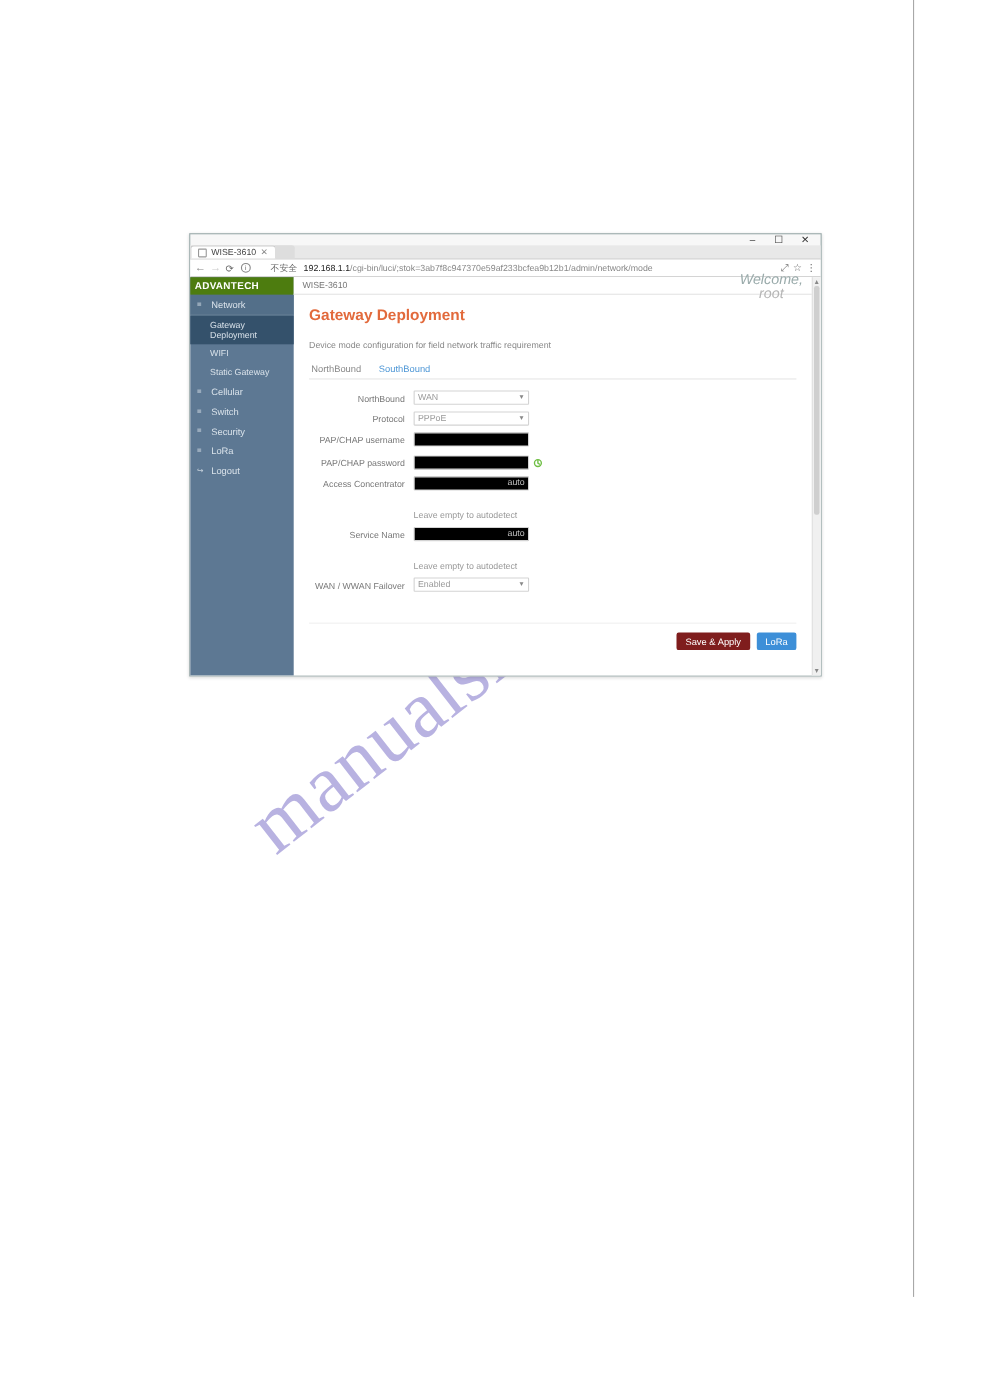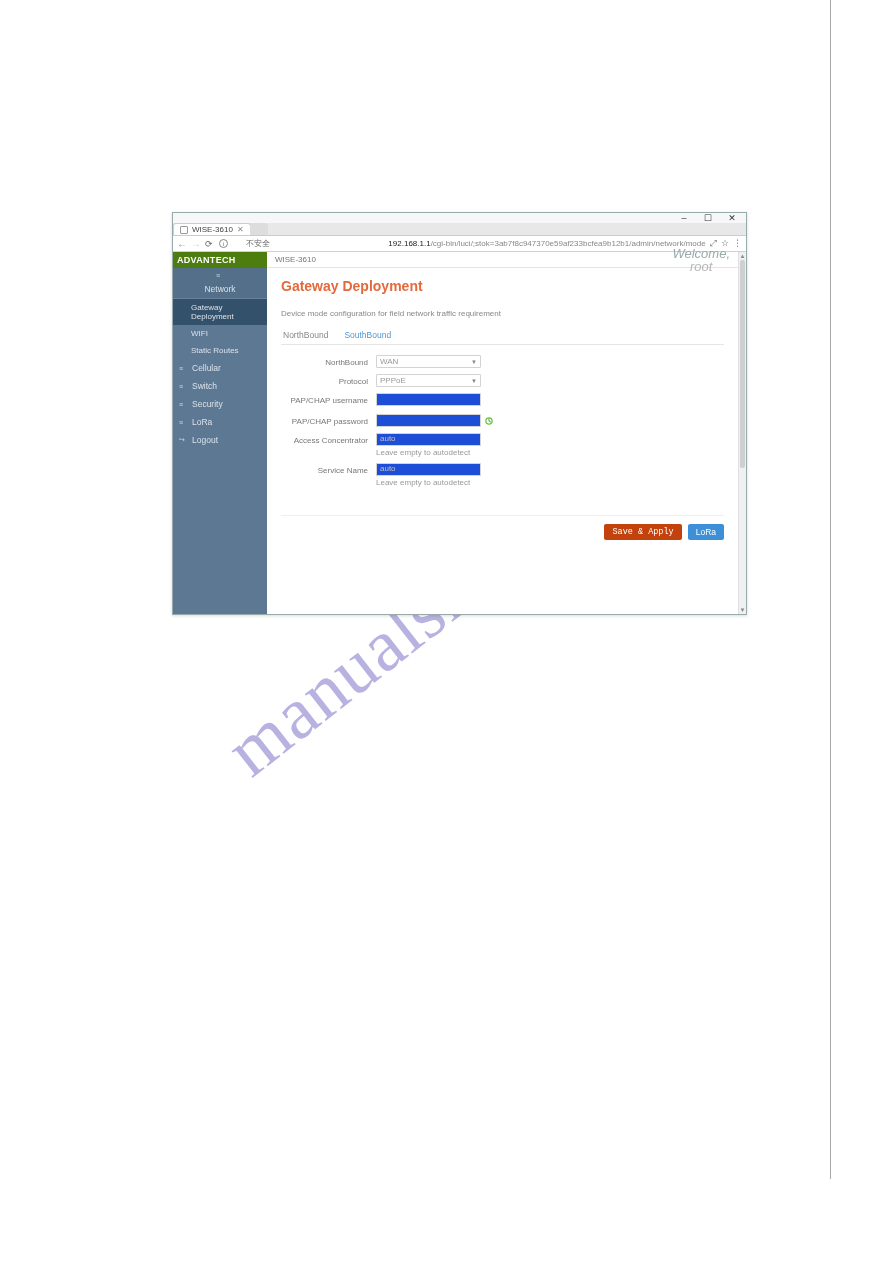--- a/index.html
+++ b/index.html
@@ -19,36 +19,36 @@
   .tab .doc-icon { width:8px; height:8px; border:1px solid #999; border-radius:1px; }
   .tab .tab-close { font-size:8px; color:#888; }
   .tab-ghost { width:18px; background:#ddd; margin-left:-1px; border-top-right-radius:3px; }
 
   .addrbar { height:16px; background:#fff; display:flex; align-items:center; border-bottom:1px solid #d0d0d0; padding:0 4px; gap:4px; }
   .nav-arrow { width:10px; text-align:center; font-size:10px; color:#888; }
   .nav-arrow.dis { color:#ccc; }
   .reload { width:10px; font-size:9px; color:#666; }
   .secure { display:flex; align-items:center; gap:18px; font-size:8px; color:#666; }
   .secure .info { width:9px; height:9px; border:1px solid #888; border-radius:50%; display:flex; align-items:center; justify-content:center; font-size:6px; }
-  .url { flex:1; font-size:8px; color:#888; padding-left:2px; white-space:nowrap; overflow:hidden;text-align:right; }
+  .url { flex:1; font-size:8px; color:#888; padding-left:2px; white-space:nowrap; overflow:hidden; }
   .url .dark { color:#222; }
   .barend { display:flex; gap:4px; }
   .barend span { font-size:9px; color:#666; }
 
   .app { position:relative; height:calc(100% - 39px); display:flex; background:#fff; }
   .app-scroll { width:8px; background:#f0f0f0; border-left:1px solid #e0e0e0; display:flex; flex-direction:column; }
   .app-scroll .arrow { height:8px; text-align:center; font-size:7px; color:#888; }
   .app-scroll .track { flex:1; }
   .app-scroll .thumb { height:60%; background:#cfcfcf; margin:0 1px; border-radius:2px; }
 
   .sidebar { width:94px; background:#5d7893; color:#d9e2ea; font-size:8.5px; display:flex; flex-direction:column; }
   .brand { height:16px; background:#4d7c0f; display:flex; align-items:center; padding-left:4px; }
   .brand-text { font-weight:bold; font-size:9px; color:#fff; letter-spacing:0.3px; }
   .sb-row { padding:4px 6px; display:flex; align-items:center; gap:5px; cursor:pointer; }
-  .sb-row.top { border-bottom:1px solid rgba(255,255,255,0.12);flex-direction:column; }
+  .sb-row.top { border-bottom:1px solid rgba(255,255,255,0.12); }
   .sb-row.active-parent { background:#536f89; }
   .sb-sub { padding:4px 6px 4px 18px; font-size:8px; color:#d9e2ea; cursor:pointer; }
   .sb-sub.active { background:#34516b; }
   .sb-icon { width:8px; flex:none; font-size:7px; opacity:.85; }
 
   .main { flex:1; display:flex; flex-direction:column; }
   .topstrip { height:16px; border-bottom:1px solid #e4e4e4; background:#fff; display:flex; align-items:center; padding:0 8px; font-size:8px; color:#757575; justify-content:space-between; }
   .welcome { font-size:13px; line-height:1; text-align:center;font-style:italic; }
   .welcome .w1 { color:#9aa; }
   .welcome .w2 { color:#b5b5b5; }
@@ -59,30 +59,30 @@
 
   .tabs2 { border-bottom:1px solid #e6e6e6; display:flex; gap:12px; font-size:8.5px; margin-bottom:10px; padding-bottom:2px; }
   .tabs2 span { color:#888; padding:2px 2px; cursor:pointer; }
   .tabs2 span.active { color:#4e97d6; }
 
   .form-row { display:flex; align-items:flex-start; margin:6px 0; }
   .form-row .lbl { width:95px; text-align:right; font-size:8px; color:#777; padding-right:8px; padding-top:3px; }
   .form-row .ctrl { flex:1; }
   .sel { width:105px; height:13px; border:1px solid #d3d3d3; border-radius:1px; background:#fff; display:flex; align-items:center; justify-content:space-between; padding:0 3px; font-size:8px; color:#999; }
   .sel .caret { font-size:6px; color:#888; }
-  .inp { width:105px; height:13px; border:1px solid #d3d3d3; border-radius:1px; background:#1d4ed8; font-size:8px; color:#333; padding:0 3px; display:inline-block; }
+  .inp { width:105px; height:13px; border:1px solid #d3d3d3; border-radius:1px; background:#000000; font-size:8px; color:#333; padding:0 3px; display:inline-block;text-align:right; }
   .inp.ph { color:#c0c0c0; }
-  .hint { font-size:8px; color:#999; margin-top:2px; }
+  .hint { font-size:8px; color:#999; margin-top:18px; }
   .pw-line { display:flex; align-items:center; gap:3px; }
   .pw-toggle { width:10px; height:10px; }
   .pw-toggle svg { display:block; }
 
   .actions { display:flex; justify-content:flex-end; gap:6px; margin-top:28px; border-top:1px solid #efefef; padding-top:8px; }
   .btn { font-size:8.5px; color:#fff; padding:3px 8px; border-radius:2px; cursor:pointer; }
-  .btn.primary { background:#c2410c;font-family:Liberation Mono, monospace; }
+  .btn.primary { background:#7f1d1d; }
   .btn.secondary { background:#3d8fd8; }
 </style>
 </head>
 <body>
 
 <div class="page-wrap">
   <div class="right-rule"></div>
   <div class="watermark">manualshive.com</div>
 
   <div class="win">
@@ -123,21 +123,21 @@
       <div class="sidebar">
         <div class="brand">
           <span class="brand-text">ADVANTECH</span>
         </div>
         <div class="sb-row top active-parent">
           <span class="sb-icon">≡</span>
           <span>Network</span>
         </div>
         <div class="sb-sub active">Gateway Deployment</div>
         <div class="sb-sub">WIFI</div>
-        <div class="sb-sub">Static Routes</div>
+        <div class="sb-sub">Static Gateway</div>
         <div class="sb-row">
           <span class="sb-icon">≡</span>
           <span>Cellular</span>
         </div>
         <div class="sb-row">
           <span class="sb-icon">≡</span>
           <span>Switch</span>
         </div>
         <div class="sb-row">
           <span class="sb-icon">≡</span>
@@ -220,20 +220,29 @@
           </div>
 
           <div class="form-row">
             <div class="lbl">Service Name</div>
             <div class="ctrl">
               <div class="inp ph" title="auto">auto</div>
               <div class="hint">Leave empty to autodetect</div>
             </div>
           </div>
 
+          <div class="form-row">
+            <div class="lbl">WAN / WWAN Failover</div>
+            <div class="ctrl">
+              <div class="sel">
+                <span>Enabled</span>
+                <span class="caret">▼</span>
+              </div>
+            </div>
+          </div>
 
           <div class="actions">
             <div class="btn primary">Save &amp; Apply</div>
             <div class="btn secondary">LoRa</div>
           </div>
         </div>
       </div>
 
       <div class="app-scroll">
         <div class="arrow">▴</div>

